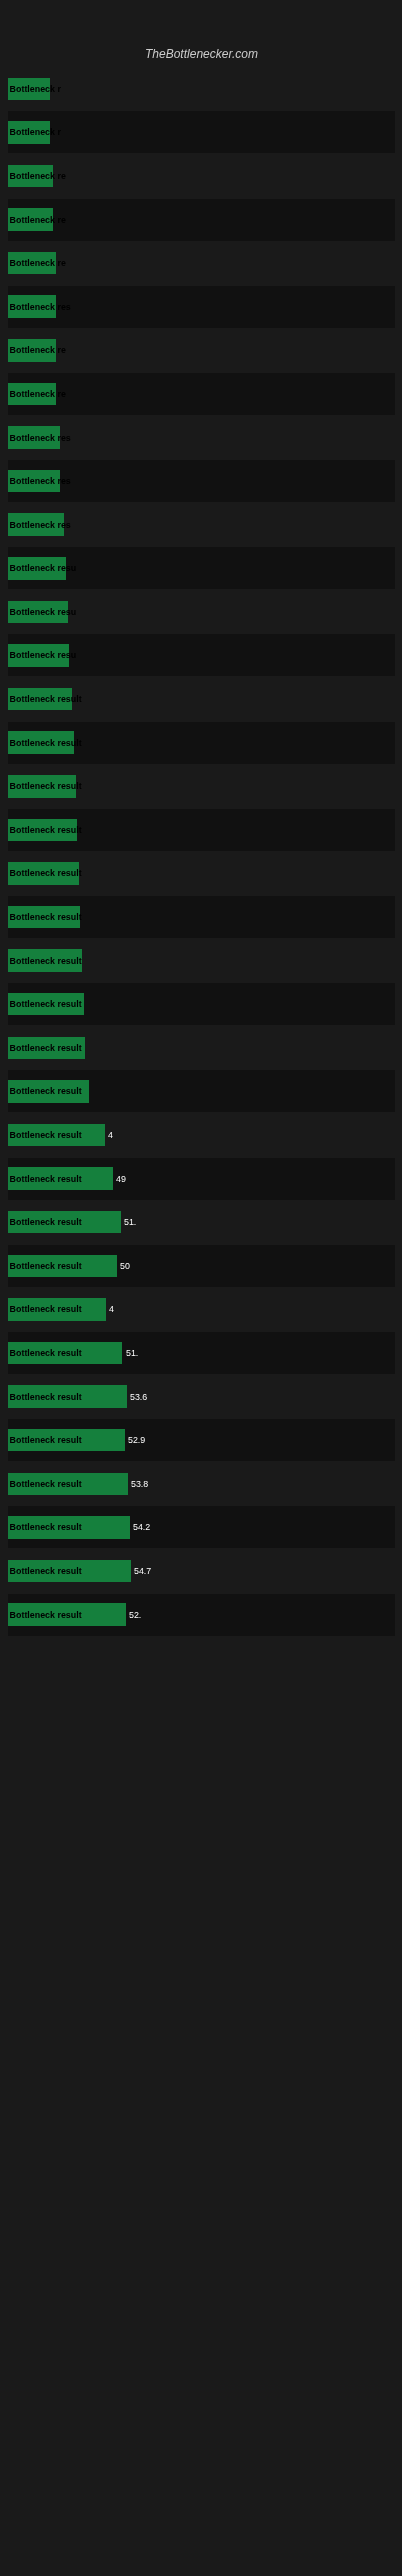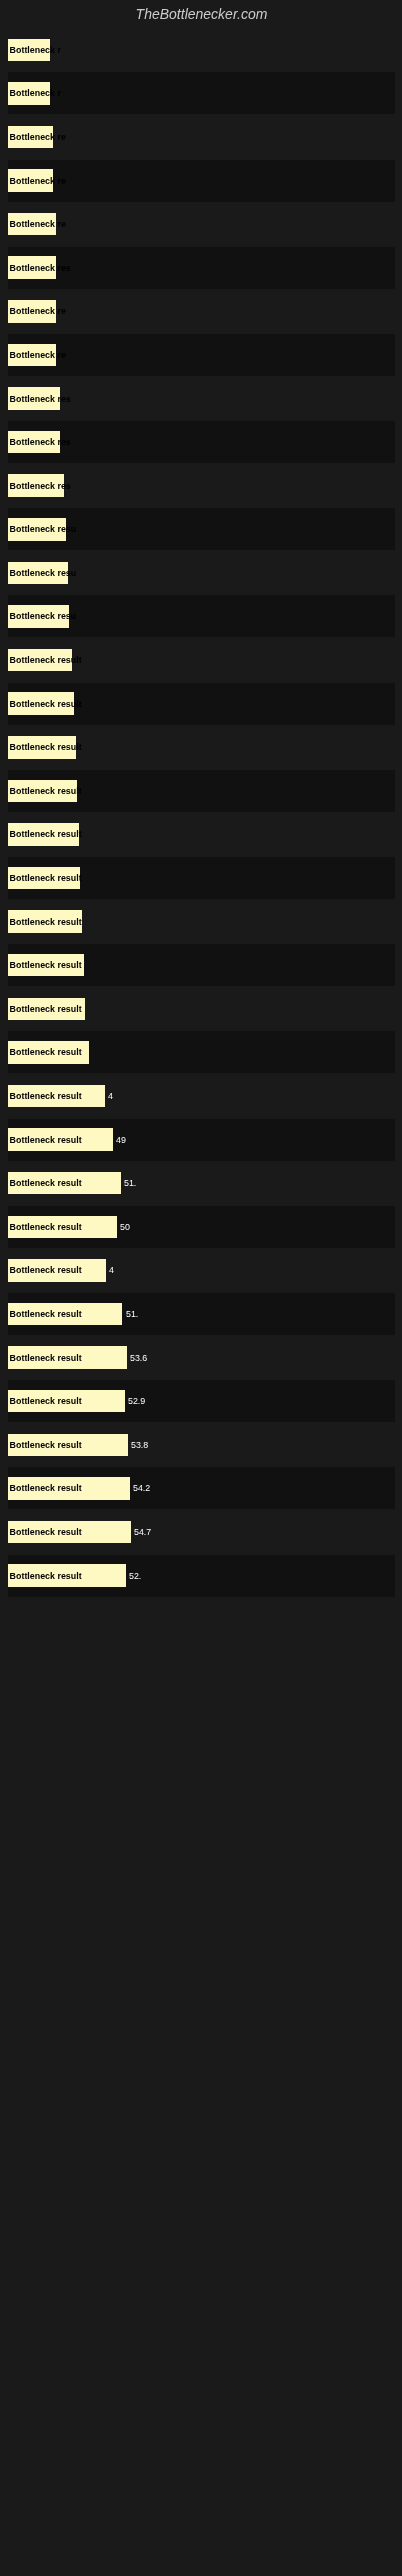--- a/index.html
+++ b/index.html
@@ -11,22 +11,23 @@
       width: 403px;
       background-color: #1a1a1a;
       font-family: Arial, sans-serif;
       font-size: 10.5px;
       color: #fff;
     }
     .header {
       text-align: center;
       padding: 6.4px 0 3.2px 0;
       color: #ccc;
-      font-size: 14px;
+      font-size: 12px;
       font-style: italic;
+      margin-top: 41px;
     }
     .chart-container {
       padding: 3.2px 8px;
     }
     .bar-row {
       display: flex;
       align-items: center;
       margin-bottom: 1.6px;
       height: 42px;
     }
@@ -37,21 +38,21 @@
       background-color: #111;
     }
     .bar-wrapper {
       display: flex;
       align-items: center;
       height: 100%;
       flex: 1;
       position: relative;
     }
     .bar {
-      background-color: #fef9c3;
+      background-color: #15803d;
       height: 22.5px;
       display: flex;
       align-items: center;
       position: relative;
       min-width: 1.6px;
     }
     .bar-label {
       position: absolute;
       left: 1.6px;
       color: #000;

